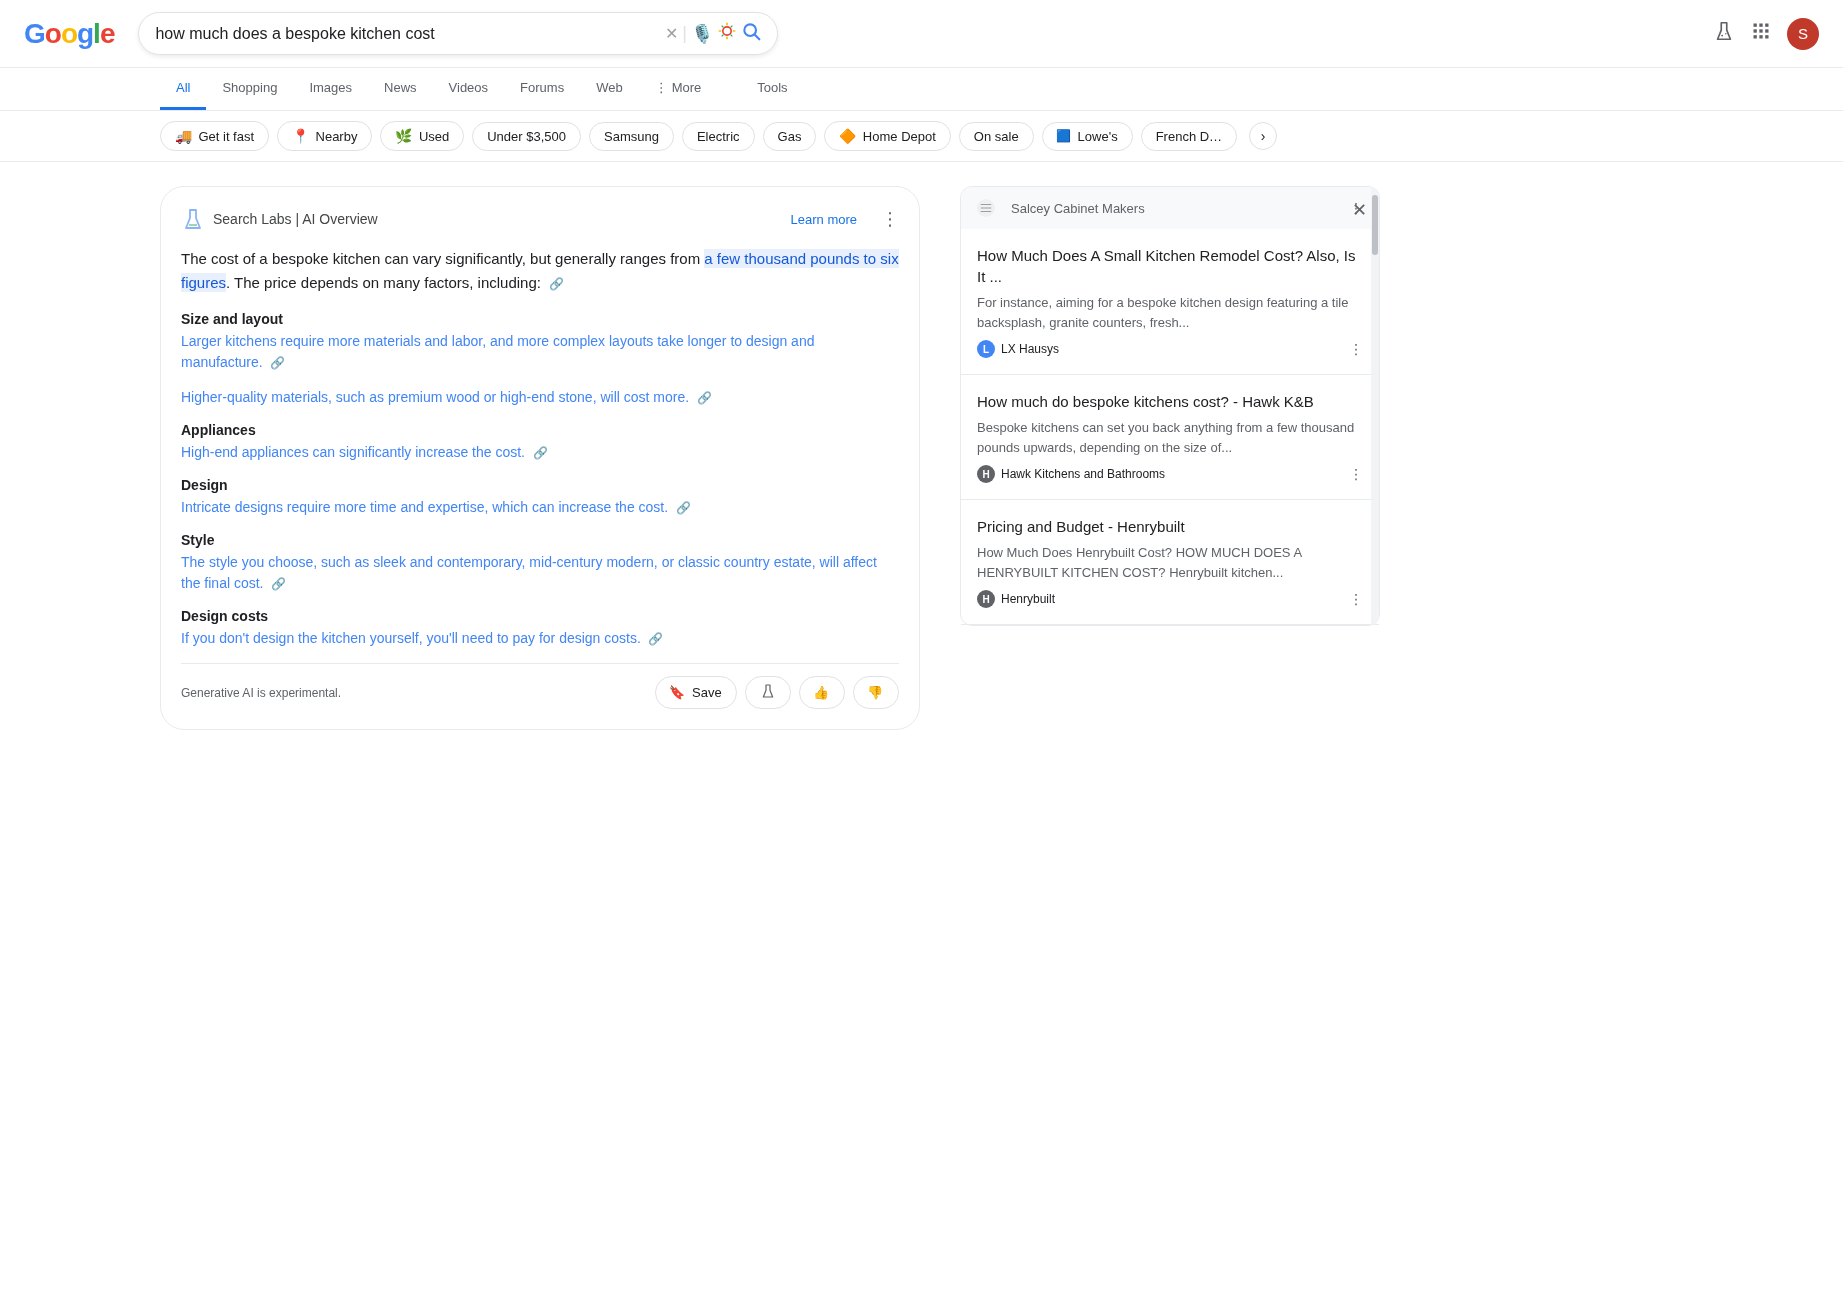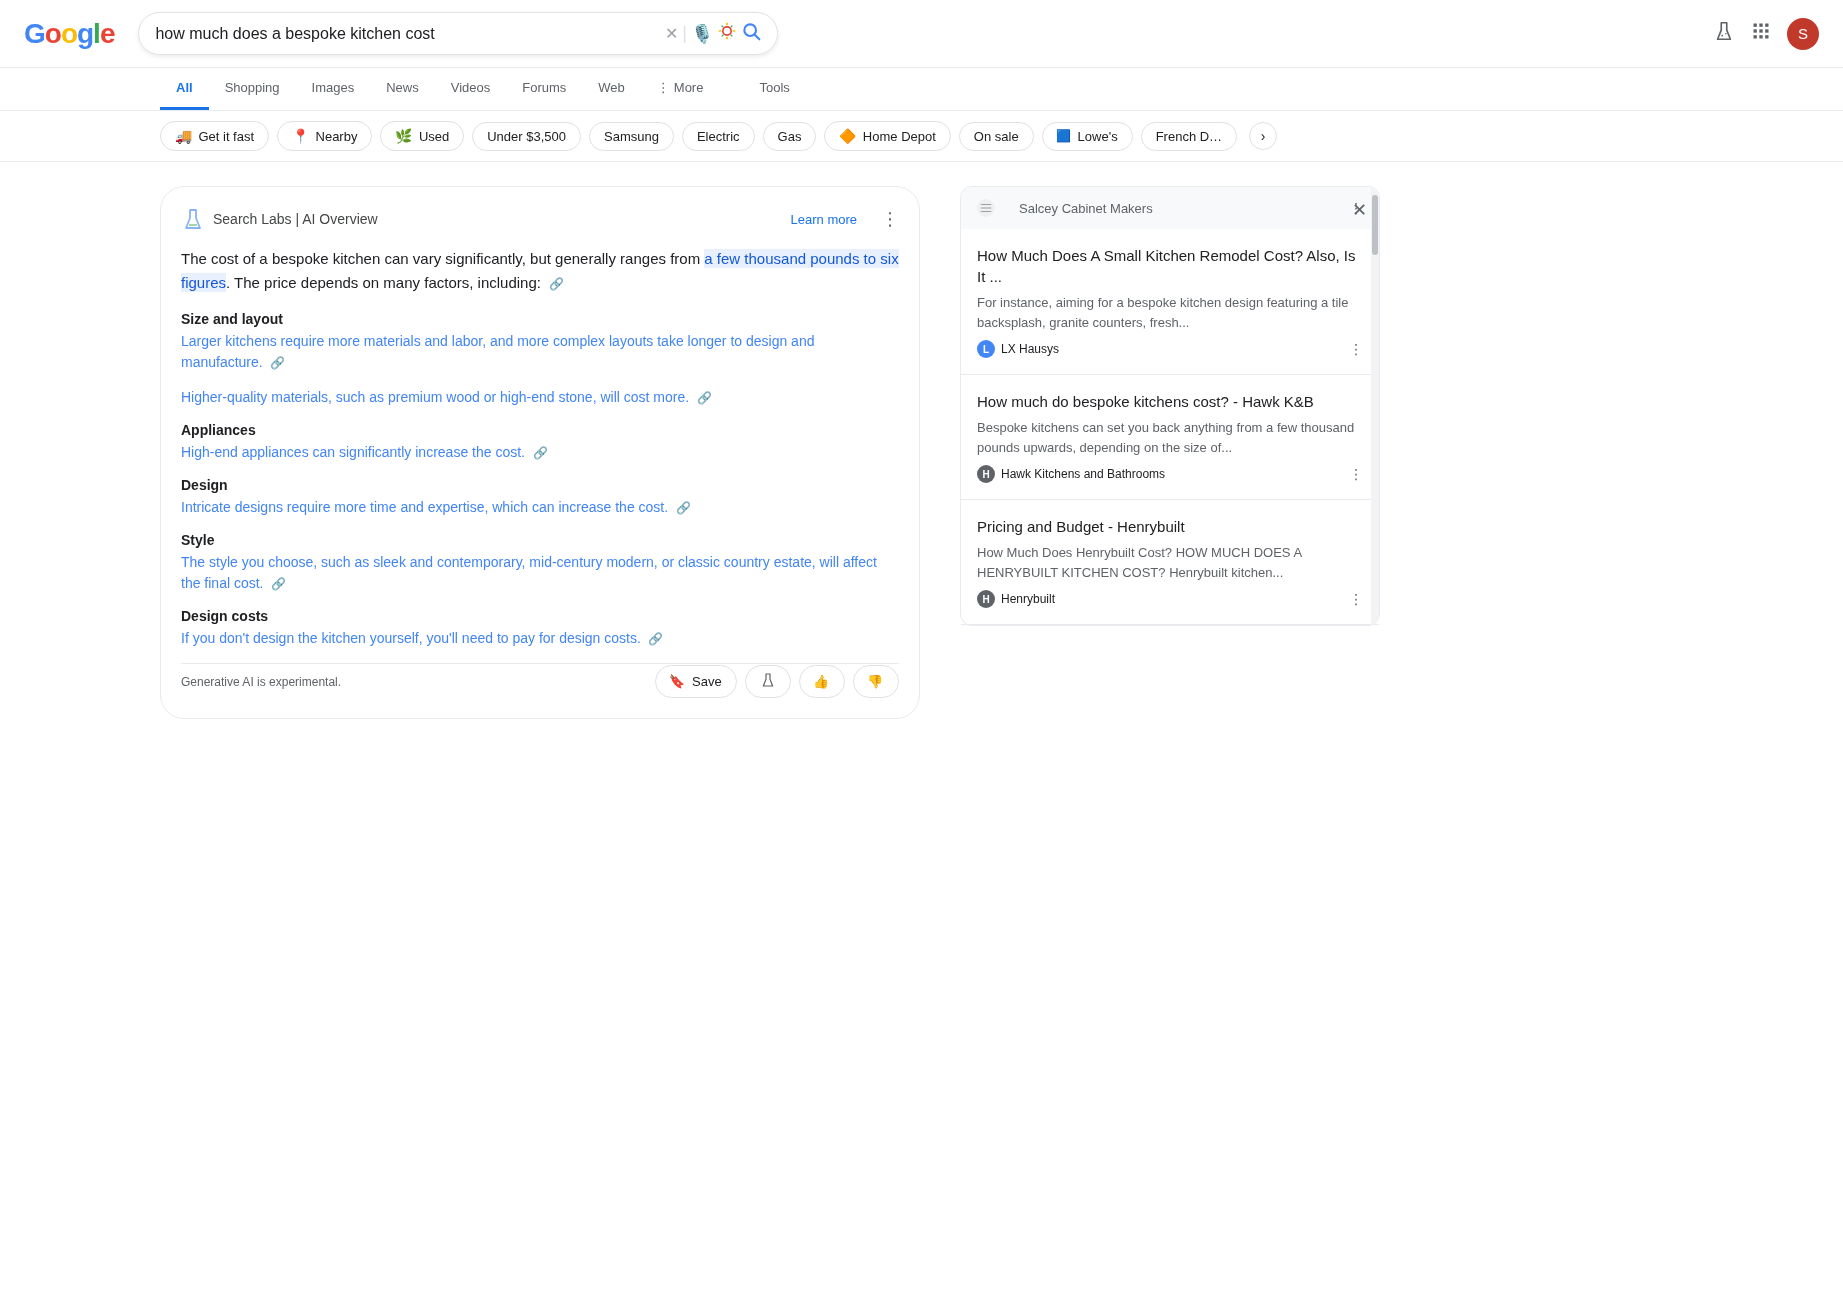--- a/index.html
+++ b/index.html
@@ -93,21 +93,21 @@
       padding: 12px 16px;
       font-size: 13px;
       color: #5f6368;
       cursor: pointer;
       border-bottom: 3px solid transparent;
       white-space: nowrap;
     }
     .nav-tab.active {
       color: #1a73e8;
       border-bottom: 3px solid #1a73e8;
-      font-weight: 700;
+      font-weight: 400;
     }
 
     
     .filter-chips {
       display: flex;
       align-items: center;
       padding: 10px 160px;
       gap: 8px;
       overflow: hidden;
       border-bottom: 1px solid #e8eaed;
@@ -221,21 +221,21 @@
       font-size: 12px;
       color: #9aa0a6;
       margin-left: 4px;
       cursor: pointer;
     }
     .ai-footer {
       display: flex;
       align-items: center;
       justify-content: space-between;
       margin-top: 12px;
-      padding-top: 1px;
+      padding-top: 12px;
       border-top: 1px solid #e8eaed;
     }
     .ai-experimental {
       font-size: 12px;
       color: #5f6368;
     }
     .ai-actions {
       display: flex;
       gap: 8px;
     }
@@ -272,21 +272,21 @@
       font-size: 18px;
     }
     .source-item {
       padding: 16px;
       border-bottom: 1px solid #e8eaed;
     }
     .source-item:last-child { border-bottom: none; }
     .source-brand {
       display: flex;
       align-items: center;
-      gap: 24px;
+      gap: 16px;
       font-size: 13px;
       color: #5f6368;
     }
     .source-brand-icon {
       width: 18px;
       height: 18px;
       border-radius: 50%;
       background: #e8eaed;
       display: flex;
       align-items: center;

